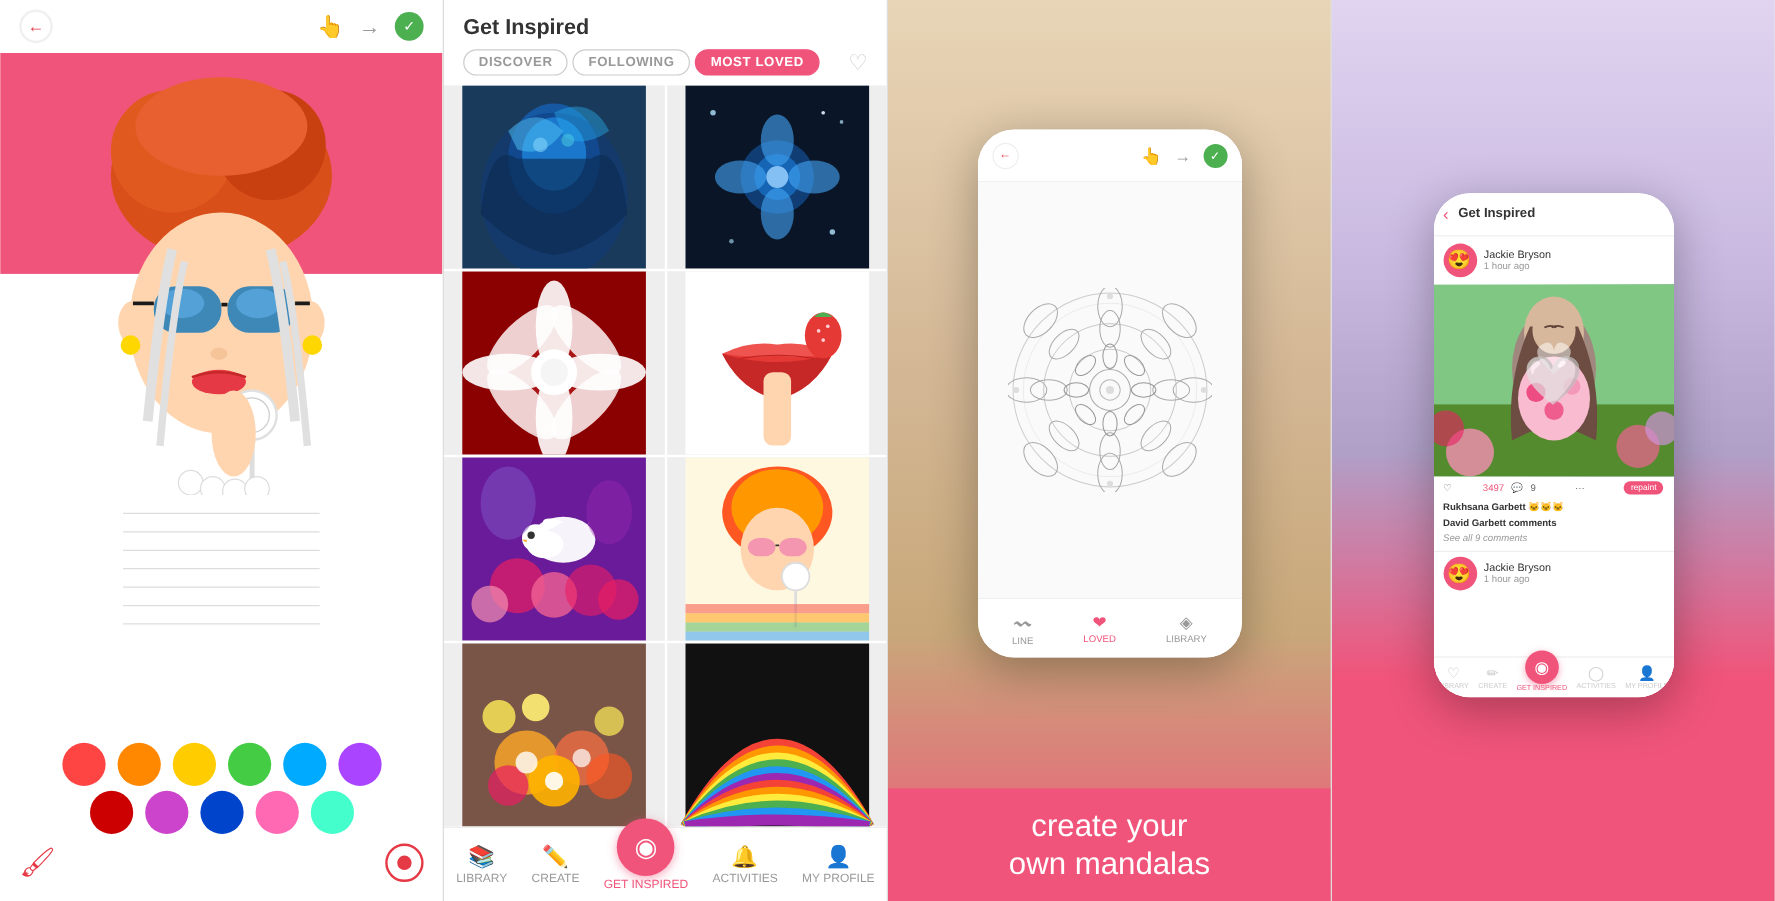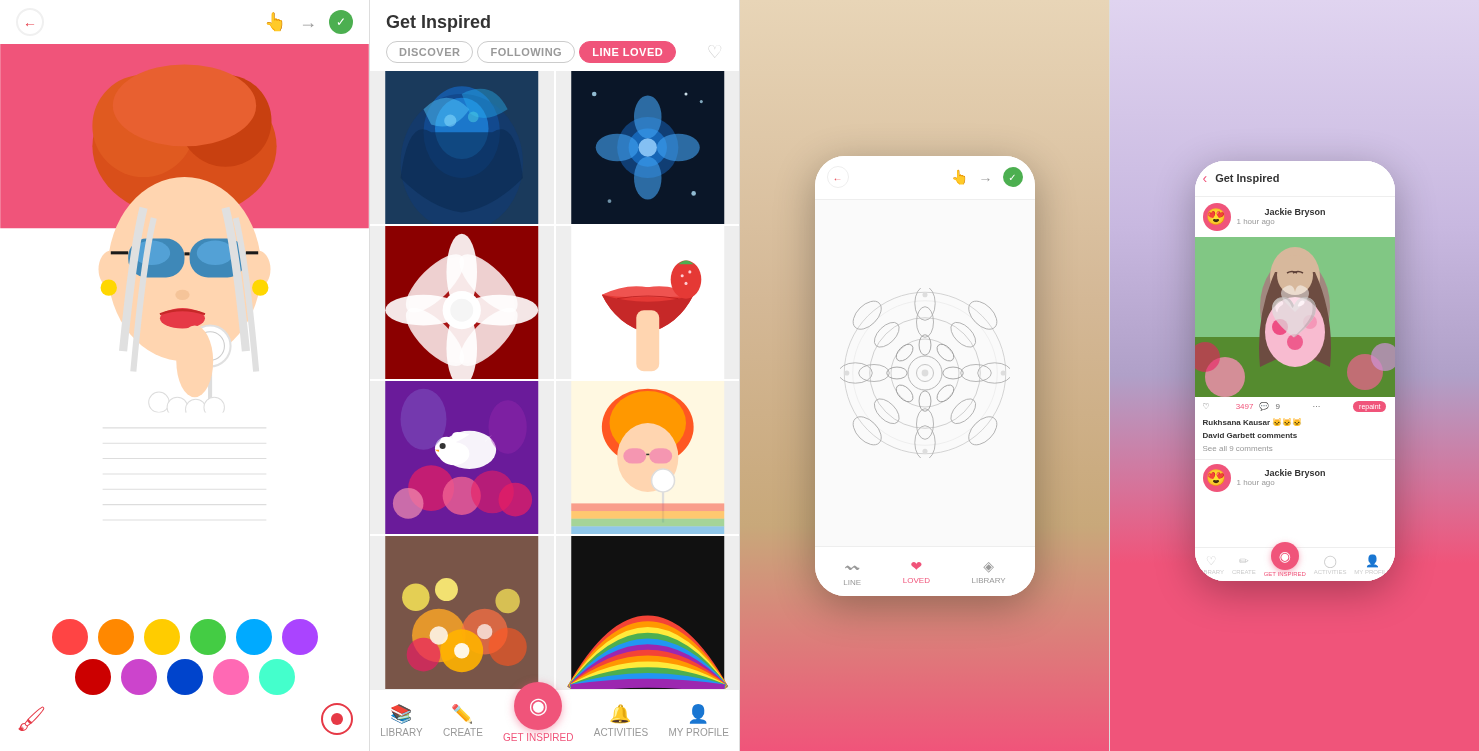--- a/index.html
+++ b/index.html
@@ -500,23 +500,22 @@
       overflow: hidden;
     }
 
     .user-info {
       display: flex;
       flex-direction: column;
     }
 
     .user-name {
       font-size: 9px;
-      font-weight: 700;
+      font-weight: 400;
       color: #333;
-      margin-left: 28px;
     }
 
     .user-time {
       font-size: 8px;
       color: #999;
     }
 
     .post-image {
       width: 100%;
       height: 160px;
@@ -565,20 +564,21 @@
     }
 
     .post-comment span {
       font-weight: 600;
     }
 
     .see-comments {
       padding: 2px 8px;
       font-size: 8px;
       color: #999;
+      font-style: italic;
     }
 
     .second-post-row {
       display: flex;
       align-items: center;
       padding: 4px 8px;
       gap: 6px;
       border-top: 1px solid #eee;
       margin-top: 4px;
     }
@@ -743,21 +743,21 @@
     </div>
   </div>
 </div>
 
 <div class="panel panel-2">
   <div class="header">
     <div class="header-title">Get Inspired</div>
     <div class="tabs">
       <div class="tab">DISCOVER</div>
       <div class="tab">FOLLOWING</div>
-      <div class="tab active">LINE LOVED</div>
+      <div class="tab active">MOST LOVED</div>
       <span class="heart-icon">♡</span>
     </div>
   </div>
 
   <div class="grid">
     <div class="grid-item grid-cell-blue-lady">
       <svg viewBox="0 0 200 200" width="100%" height="100%" xmlns="http://www.w3.org/2000/svg">
         <rect width="200" height="200" fill="#1a3a5c"></rect>
         <ellipse cx="100" cy="80" rx="50" ry="60" fill="#1565c0" opacity="0.7"></ellipse>
         <ellipse cx="100" cy="120" rx="80" ry="90" fill="#0d3a7a" opacity="0.5"></ellipse>
@@ -1011,20 +1011,23 @@
             <span>LOVED</span>
           </div>
           <div class="tool-btn">
             <span class="tool-icon">◈</span>
             <span>LIBRARY</span>
           </div>
         </div>
       </div>
     </div>
   </div>
+  <div class="caption-area">
+    <div class="caption-text">create your<br>own mandalas</div>
+  </div>
 </div>
 
 <div class="panel panel-4">
   <div class="phone-mock">
     <div class="phone-inner">
       <div class="community-screen">
 
         <div class="community-header">
           <span class="comm-back">‹</span>
           <span class="comm-title">Get Inspired</span>
@@ -1076,21 +1079,21 @@
           <div class="post-actions">
             <span>♡</span>
             <span class="like-count">3497</span>
             <span>💬</span>
             <span>9</span>
             <span style="margin-left:auto;">···</span>
             <span class="repaint-btn">repaint</span>
           </div>
 
           <div class="post-comment">
-            <span>Rukhsana Kausar</span>
+            <span>Rukhsana Garbett</span>
             <span> 🐱🐱🐱</span>
           </div>
           <div class="post-comment">
             <span>David Garbett</span>
             <span> <span>comments</span></span>
           </div>
           <div class="see-comments">See all 9 comments</div>
 
           <div class="second-post-row">
             <div class="user-avatar">

